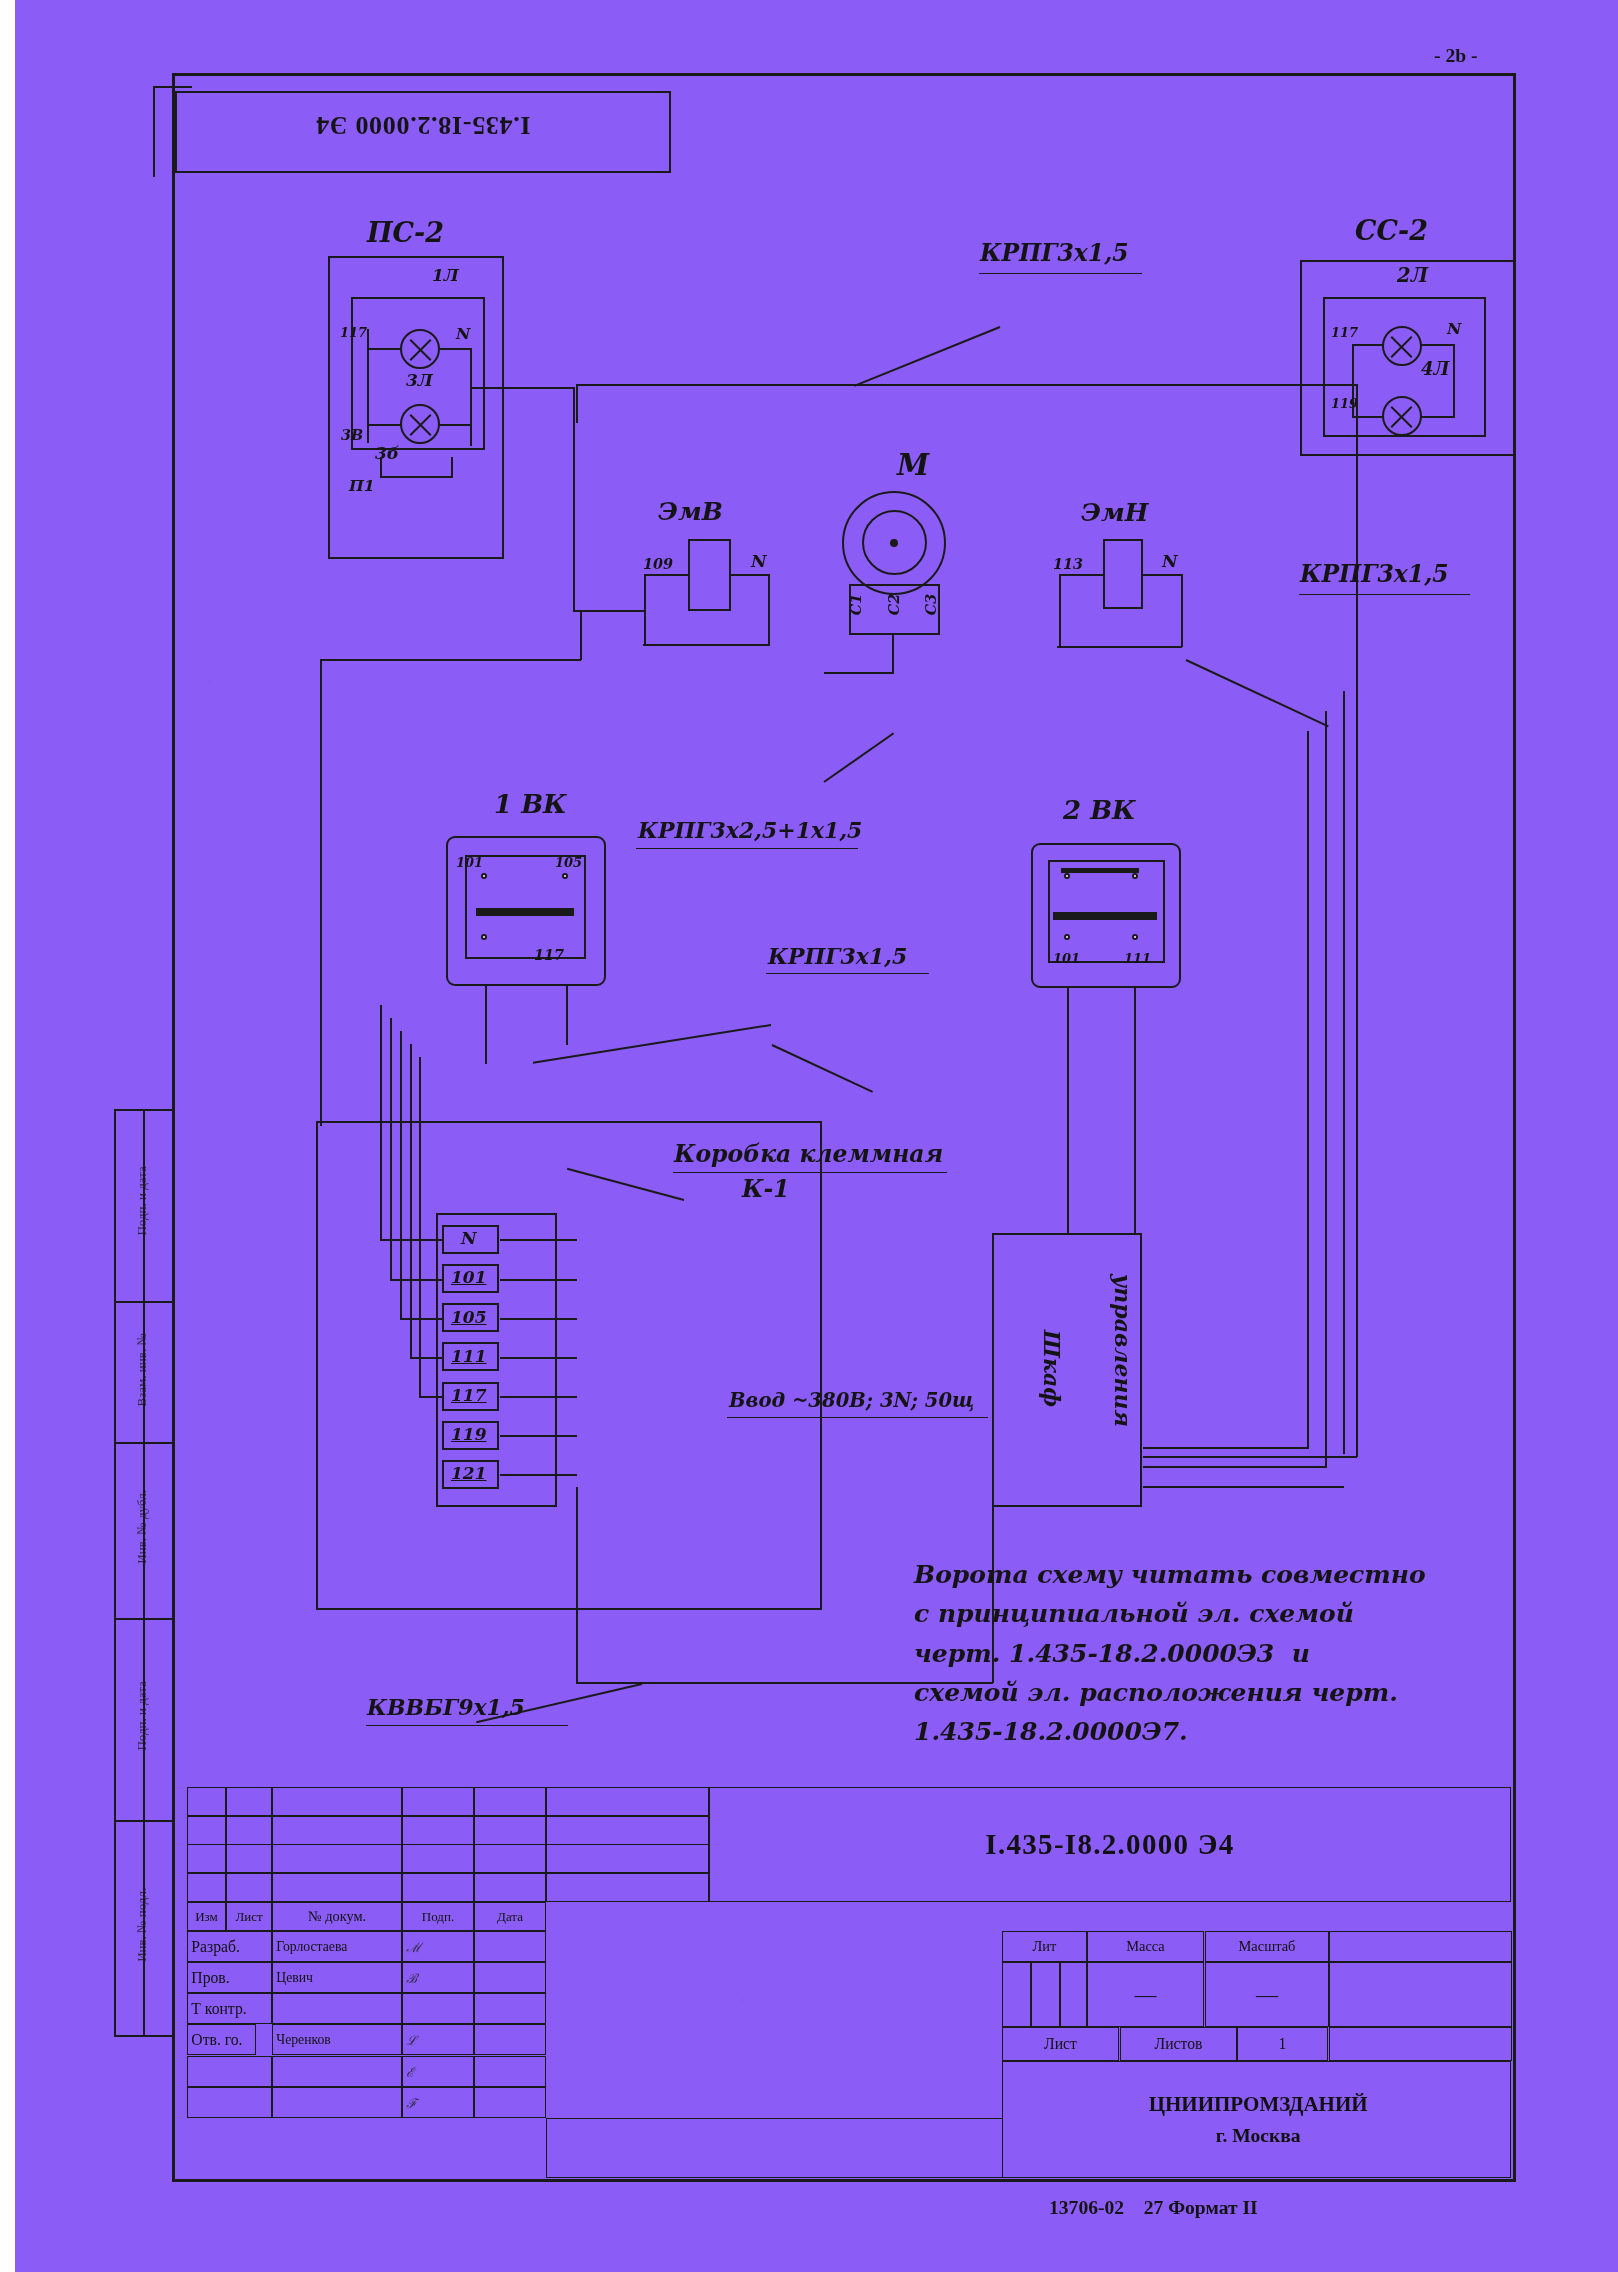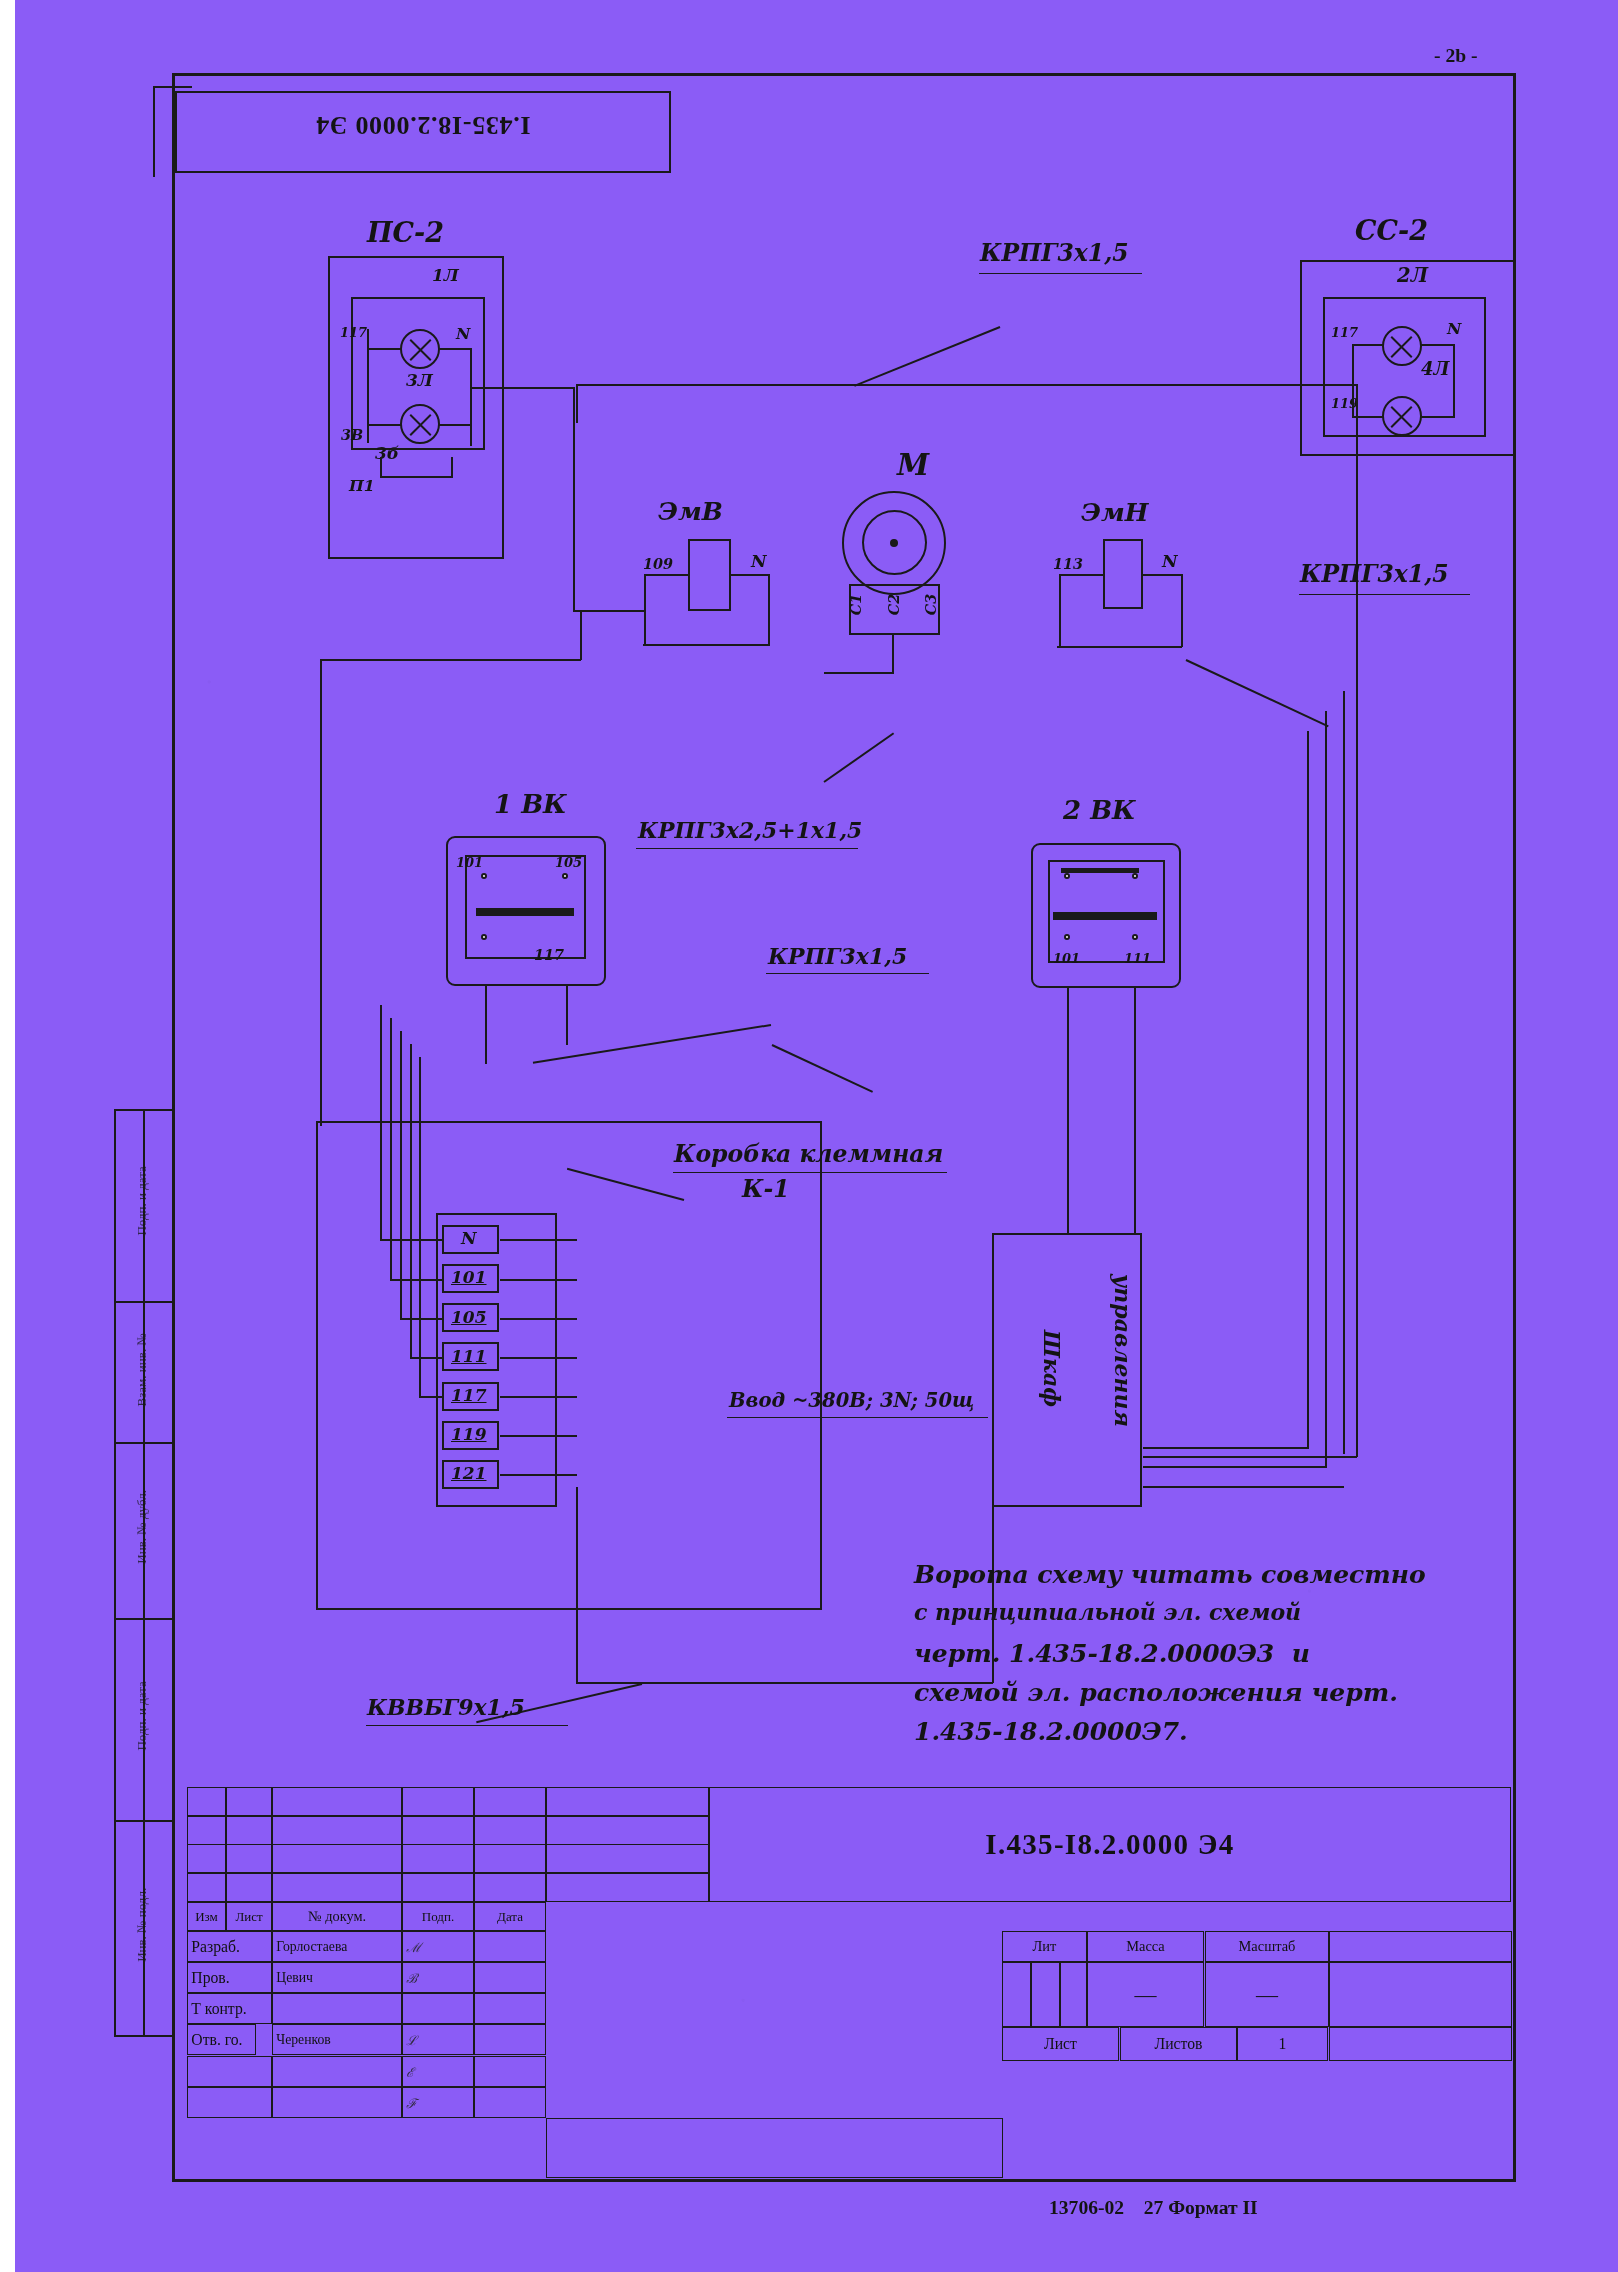--- a/index.html
+++ b/index.html
@@ -346,21 +346,21 @@
 
   <div class="txt hand" style="left:753px; top:945px; font-size:22px;">КРПГ3х1,5</div>
   <div class="ln h" style="left:751px; top:973px; width:163px; height:1.3px;"></div>
   <div class="ln h" style="left:515px; top:1024px; width:241px; transform:rotate(-9deg); transform-origin:right center;"></div>
   <div class="ln h" style="left:757px; top:1044px; width:111px; transform:rotate(25deg); transform-origin:left center;"></div>
 
   <div class="txt hand" style="left:352px; top:1696px; font-size:22px;">КВВБГ9х1,5</div>
   <div class="ln h" style="left:351px; top:1725px; width:202px; height:1.3px;"></div>
 
   <div class="txt hand" style="left:899px; top:1562px; font-size:25px;">Ворота схему читать совместно</div>
-  <div class="txt hand" style="left:899px; top:1601px; font-size:22px;">с принципиальной эл. схемой</div>
+  <div class="txt hand" style="left:899px; top:1601px; font-size:25px;">с принципиальной эл. схемой</div>
   <div class="txt hand" style="left:899px; top:1641px; font-size:25px;">черт. 1.435-18.2.0000Э3  и</div>
   <div class="txt hand" style="left:899px; top:1680px; font-size:25px;">схемой эл. расположения черт.</div>
   <div class="txt hand" style="left:899px; top:1719px; font-size:25px;">1.435-18.2.0000Э7.</div>
 
   <div class="ln v" style="left:99px; top:1109px; height:926px;"></div>
   <div class="ln v" style="left:128px; top:1109px; height:926px;"></div>
   <div class="ln h" style="left:99px; top:1109px; width:59px;"></div>
   <div class="ln h" style="left:99px; top:1301px; width:59px;"></div>
   <div class="ln h" style="left:99px; top:1442px; width:59px;"></div>
   <div class="ln h" style="left:99px; top:1618px; width:59px;"></div>
@@ -462,20 +462,24 @@
     <div class="cell c" style="left:873px; top:175px; width:27px; height:65px;"></div>
     <div class="cell c" style="left:900px; top:175px; width:117px; height:65px; font-size:22px;">—</div>
     <div class="cell c" style="left:1018px; top:175px; width:124px; height:65px; font-size:22px;">—</div>
     <div class="cell" style="left:1142px; top:175px; width:183px; height:65px;"></div>
 
     <div class="cell c" style="left:815px; top:240px; width:117px; height:34px; font-size:15.7px;">Лист</div>
     <div class="cell c" style="left:933px; top:240px; width:117px; height:34px; font-size:15.7px;">Листов</div>
     <div class="cell c" style="left:1050px; top:240px; width:91px; height:34px; font-size:15.7px;">1</div>
     <div class="cell" style="left:1142px; top:240px; width:183px; height:34px;"></div>
 
+    <div class="cell" style="left:815px; top:274px; width:509px; height:117px; flex-direction:column; justify-content:center; align-items:center;">
+      <span style="font-size:21px; font-weight:bold; display:block; margin-bottom:7.8px;">ЦНИИПРОМЗДАНИЙ</span>
+      <span style="font-size:19.6px; font-weight:bold; display:block;">г. Москва</span>
+    </div>
 
     <div class="cell" style="left:359px; top:331px; width:457px; height:60px;"></div>
   </div>
 
   <div class="txt mono-l" style="left:1034px; top:2198px; font-size:19.6px;">13706-02    27 Формат II</div>
 
 </div>
 
 
 </body></html>

